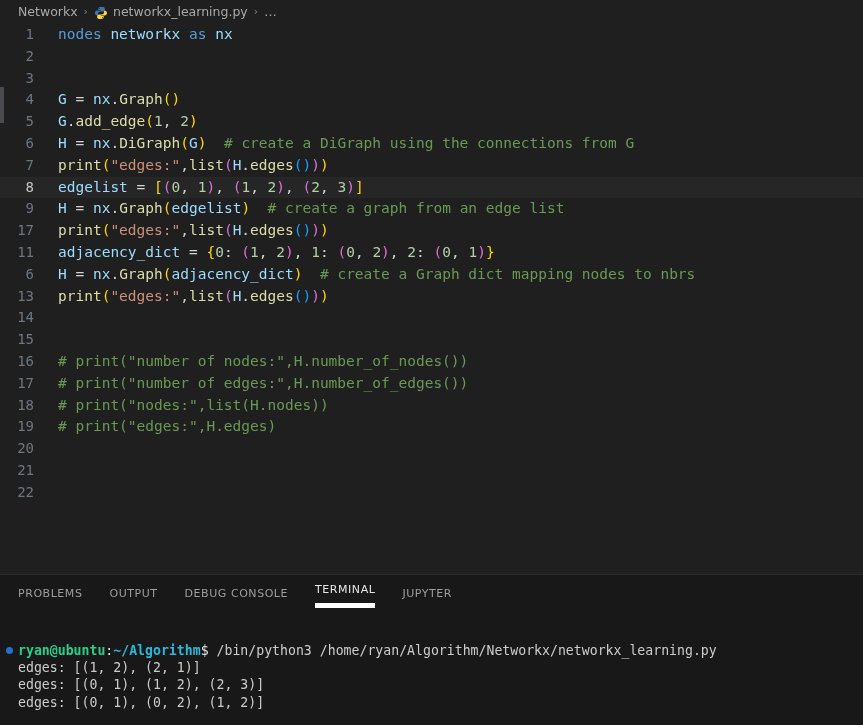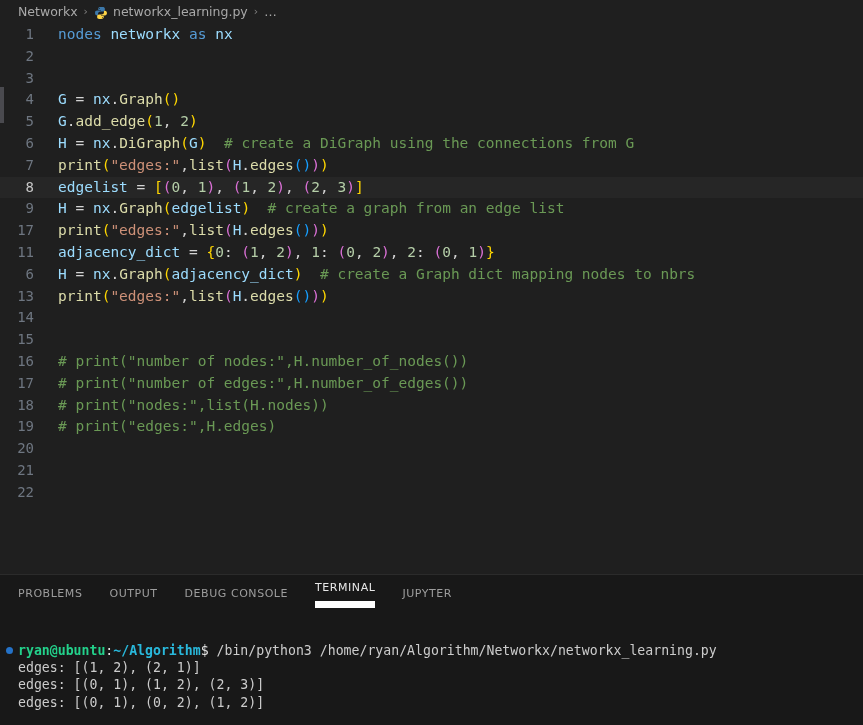--- a/index.html
+++ b/index.html
@@ -132,21 +132,21 @@
     letter-spacing: 0.55px;
     color: #9d9d9d;
     padding: 0 0 7px 0;
     margin-right: 27px;
     border-bottom: 1px solid transparent;
     font-family: "DejaVu Sans", sans-serif;
     text-transform: uppercase;
   }
   .ptab.active {
     color: #e7e7e7;
-    border-bottom: 7px solid #ffffff;
+    border-bottom: 5px solid #ffffff;
   }
 
   .terminal {
     flex: 1 1 auto;
     background: #181818;
     font-family: "DejaVu Sans Mono", monospace;
     font-size: 13.2px;
     line-height: 17.2px;
     padding: 2px 0 0 0;
     overflow: hidden;

